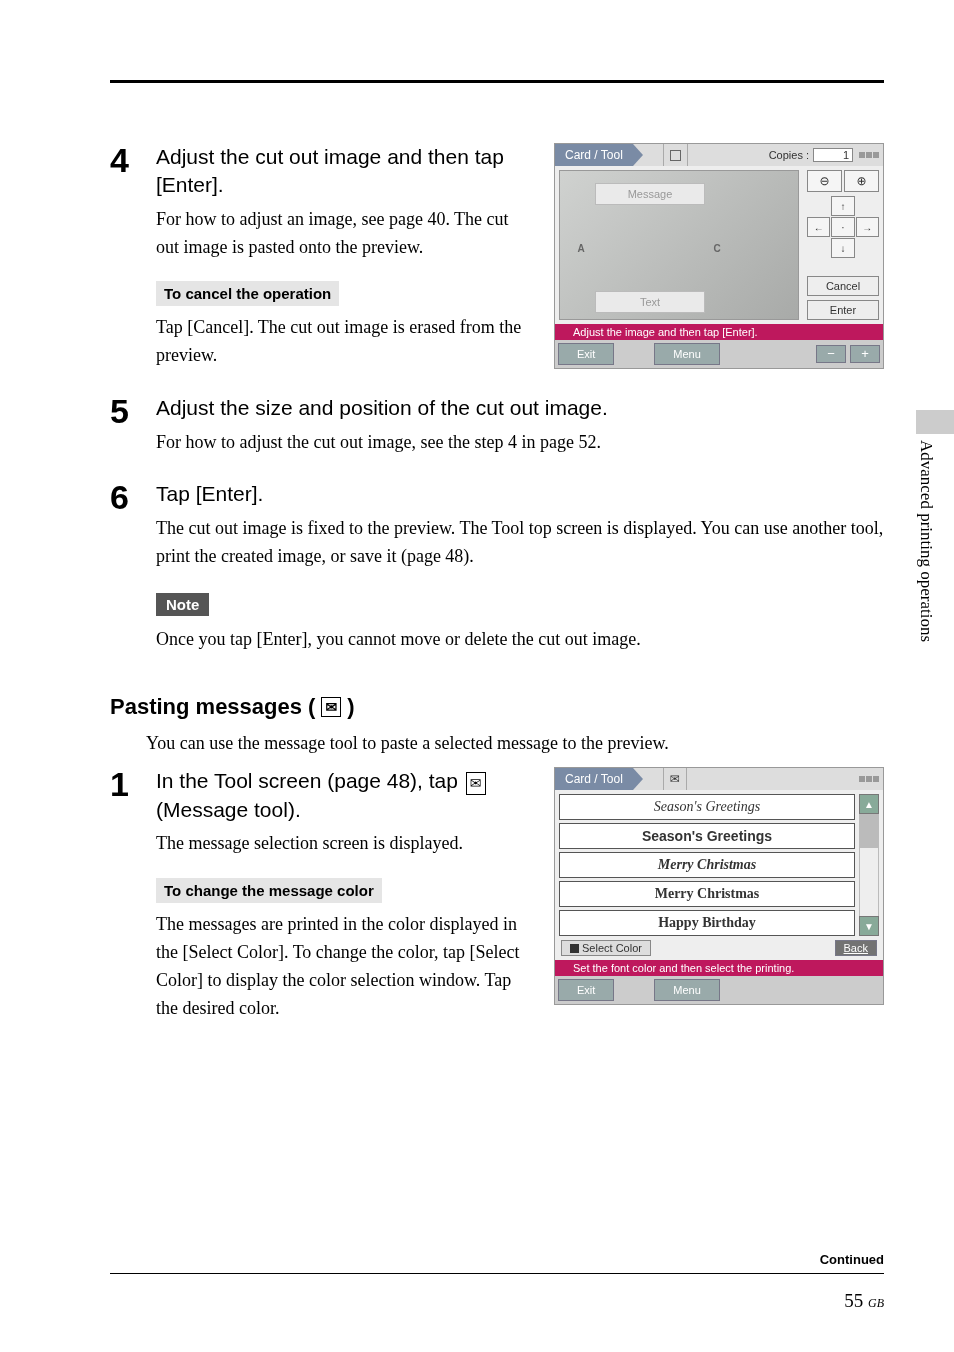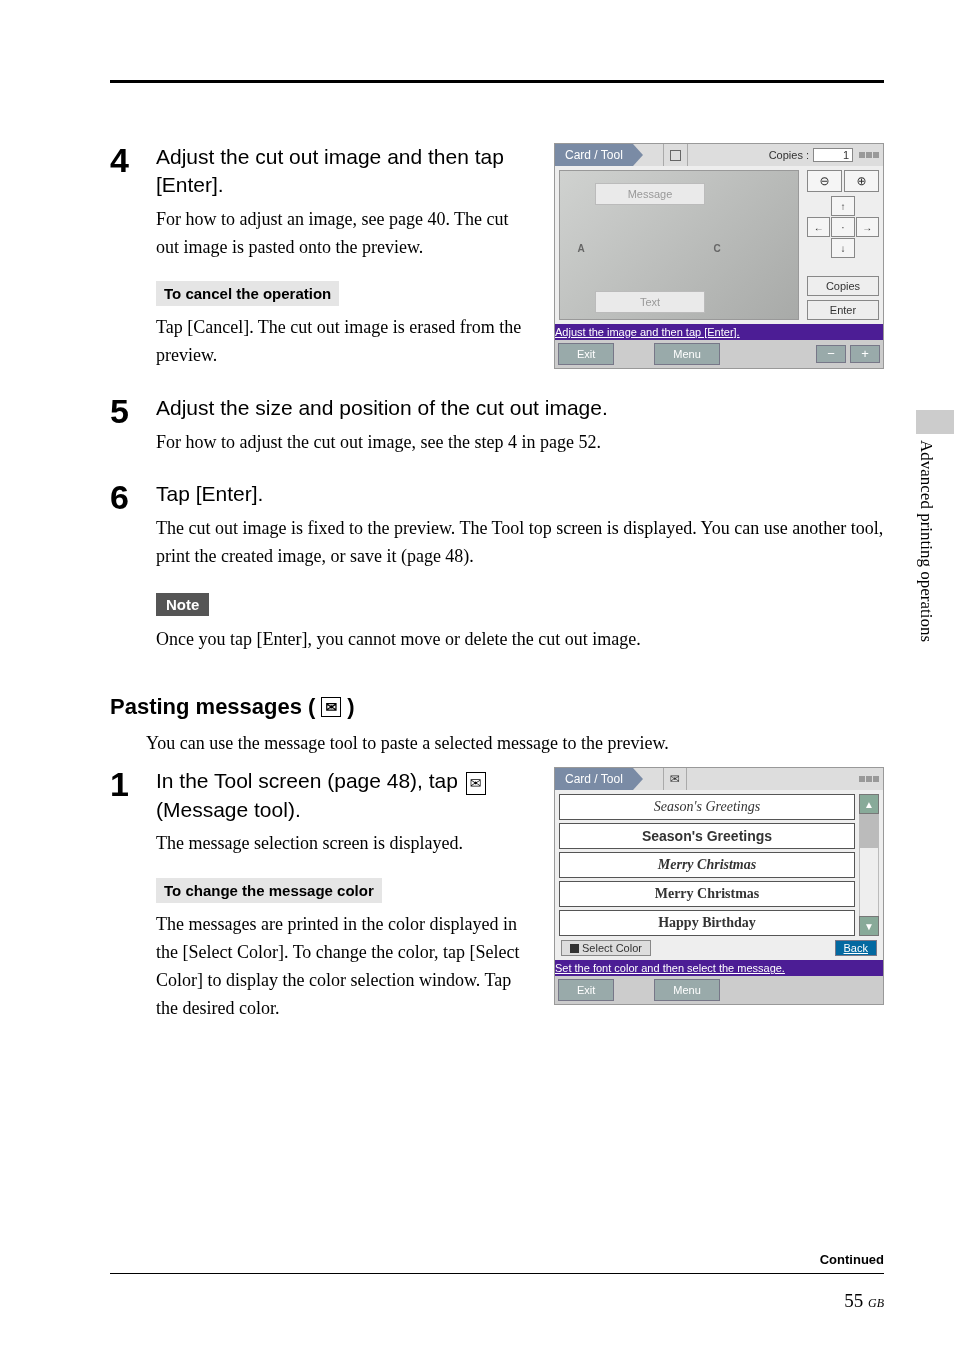--- a/index.html
+++ b/index.html
@@ -227,25 +227,24 @@
   .pan-grid .empty { background: transparent; border: none; }
   .ss-side-spacer { flex: 1; }
   .ss-btn {
     height: 20px;
     background: #eee;
     border: 1px solid #888;
     display: flex; align-items: center; justify-content: center;
     font-size: 11px;
   }
   .ss-status {
-    background: #4c1d95;
+    background: #be185d;
     color: #fff;
     font-size: 11px;
-    padding: 2px 0;
-    text-decoration: underline;
+    padding: 2px 18px;
   }
   .ss-bottom {
     display: flex;
     background: #ccc;
     padding: 3px;
     gap: 40px;
     align-items: center;
   }
   .ss-bottom-btn {
     background: #9aa;
@@ -303,21 +302,21 @@
   }
   .ss2-sel-btn, .ss2-back-btn {
     border: 1px solid #888;
     background: #ddd;
     font-size: 11px;
     padding: 1px 8px;
     display: flex;
     align-items: center;
     gap: 3px;
   }
-  .ss2-back-btn { background: #0369a1; color: #fff; border-color: #778; text-decoration: underline; }
+  .ss2-back-btn { background: #737373; color: #fff; border-color: #778; text-decoration: underline; }
   .sq { width: 9px; height: 9px; background: #333; display: inline-block; }
 
   .footer {
     position: absolute;
     bottom: 40px;
     right: 70px;
     text-align: right;
   }
   .continued {
     font-family: Arial, Helvetica, sans-serif;
@@ -396,21 +395,21 @@
                 <div class="ctrl-btn">↑</div>
                 <div class="empty"></div>
               <div class="ctrl-btn">←</div>
                 <div class="ctrl-btn">·</div>
                 <div class="ctrl-btn">→</div>
               <div class="empty"></div>
                 <div class="ctrl-btn">↓</div>
                 <div class="empty"></div>
             </div>
             <div class="ss-side-spacer"></div>
-            <div class="ss-btn">Copies</div>
+            <div class="ss-btn">Cancel</div>
             <div class="ss-btn">Enter</div>
           </div>
         </div>
         <div class="ss-status">Adjust the image and then tap [Enter].</div>
         <div class="ss-bottom">
           <div class="ss-bottom-btn">Exit</div>
           <div class="ss-bottom-btn">Menu</div>
           <div class="pm-group">
             <div class="pm-btn">−</div>
             <div class="pm-btn">+</div>
@@ -494,21 +493,21 @@
             </div>
           </div>
           <div class="ss2-footer-row">
             <div class="ss2-sel-btn">
                 <span class="sq"></span>
                 <span>Select Color</span>
               </div>
             <div class="ss2-back-btn">Back</div>
           </div>
         </div>
-        <div class="ss-status">Set the font color and then select the message.</div>
+        <div class="ss-status">Set the font color and then select the printing.</div>
         <div class="ss-bottom">
           <div class="ss-bottom-btn">Exit</div>
           <div class="ss-bottom-btn">Menu</div>
         </div>
       </div>
     </div>
   </div>
 
 </div>
 

